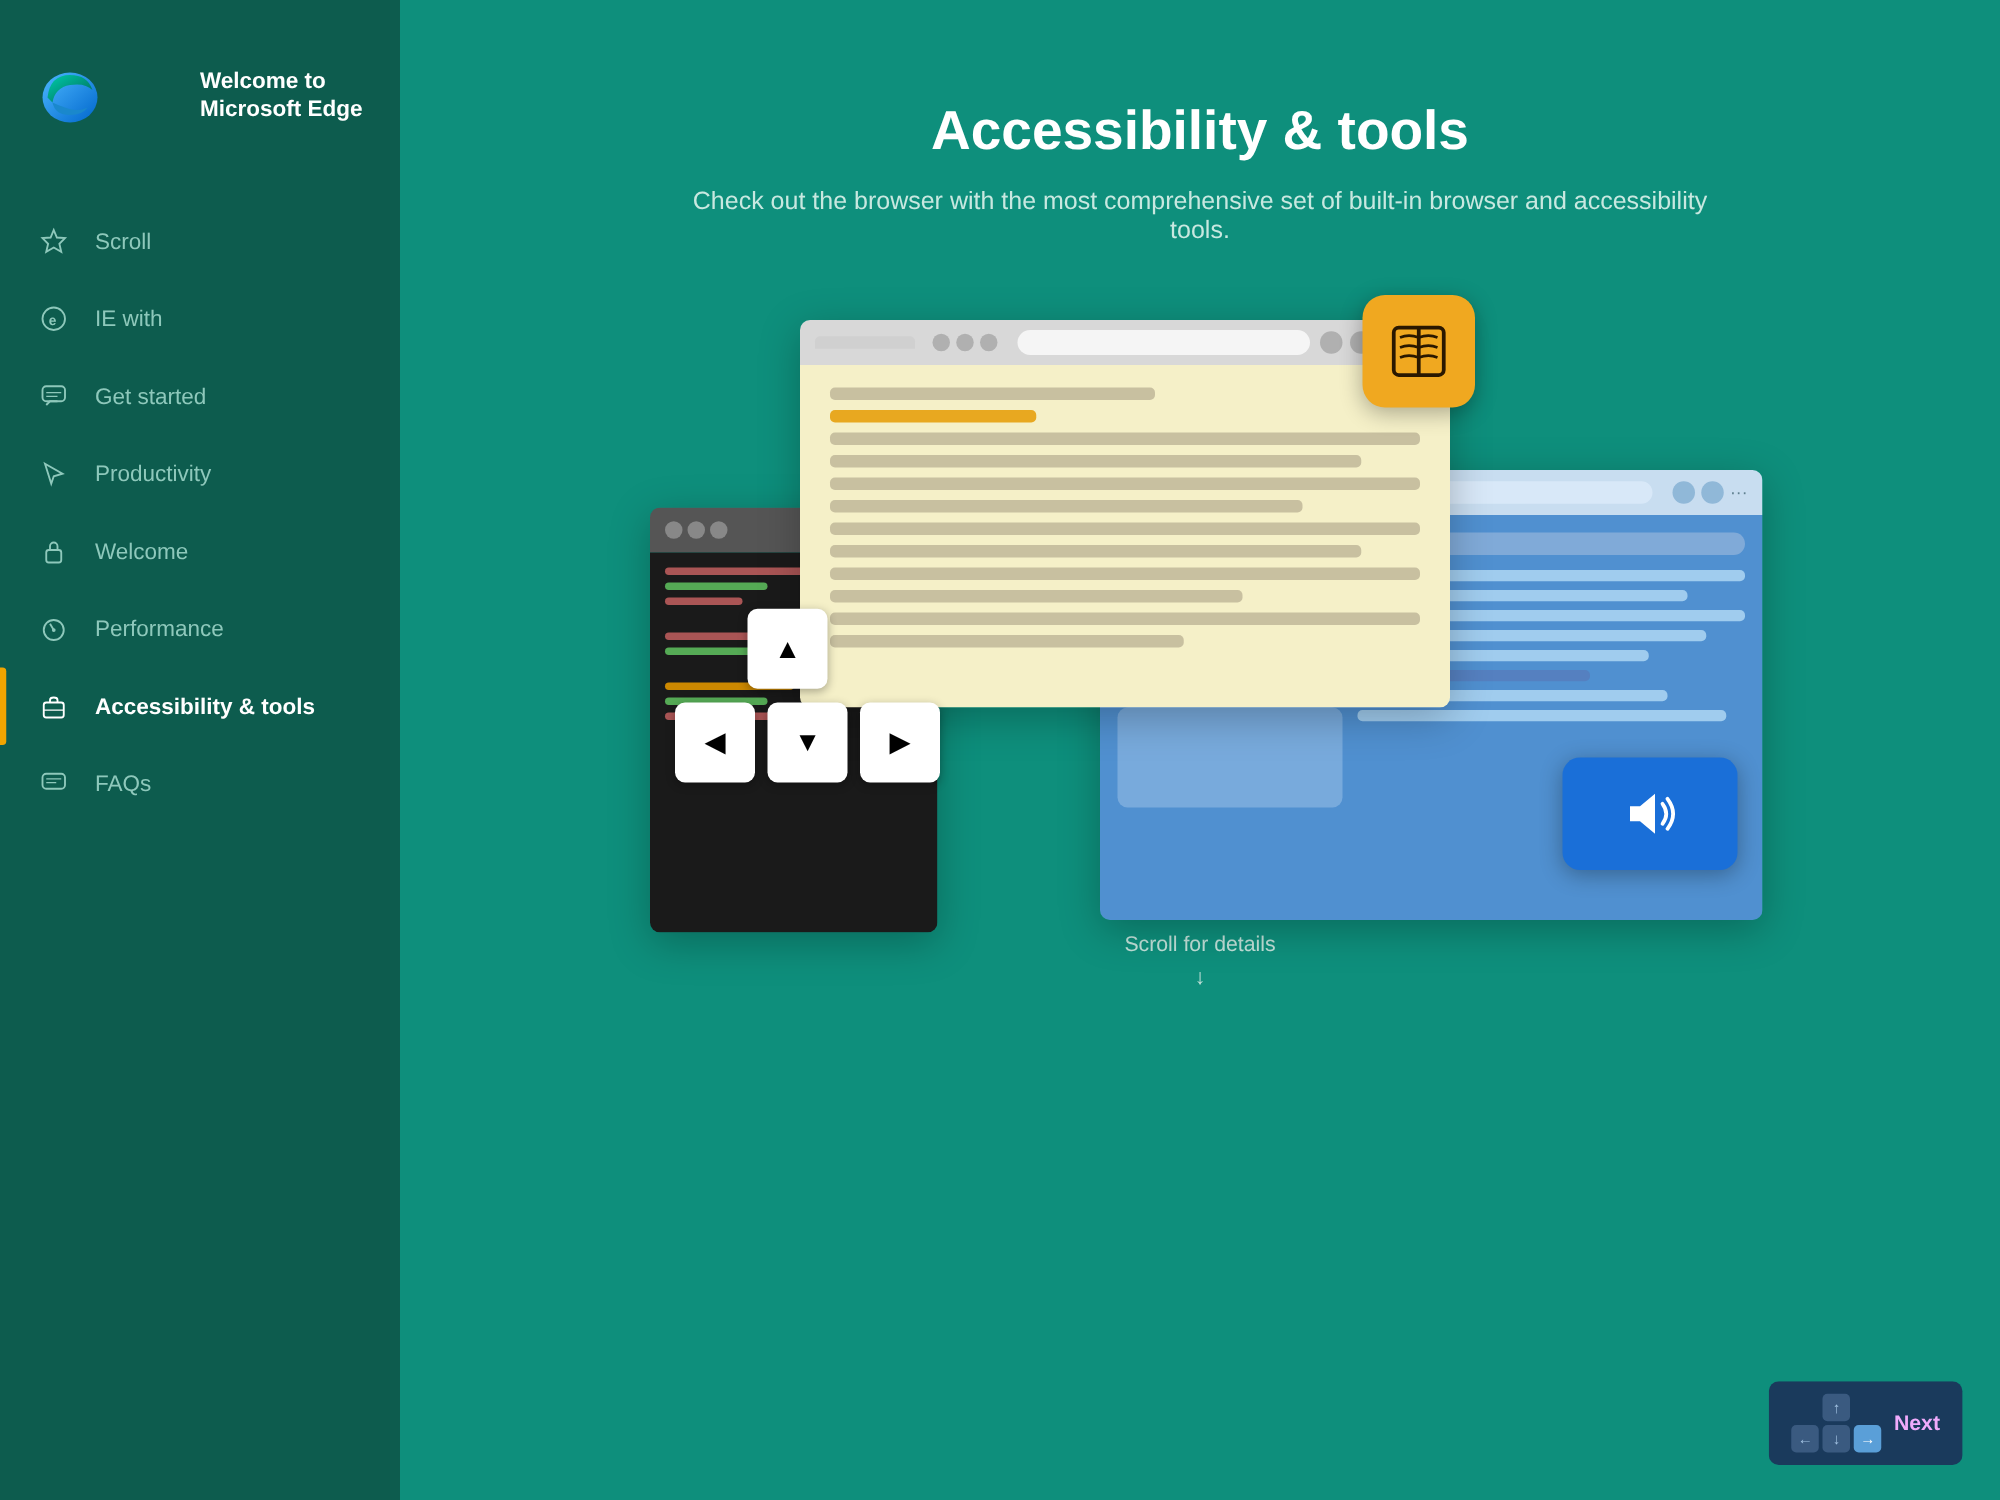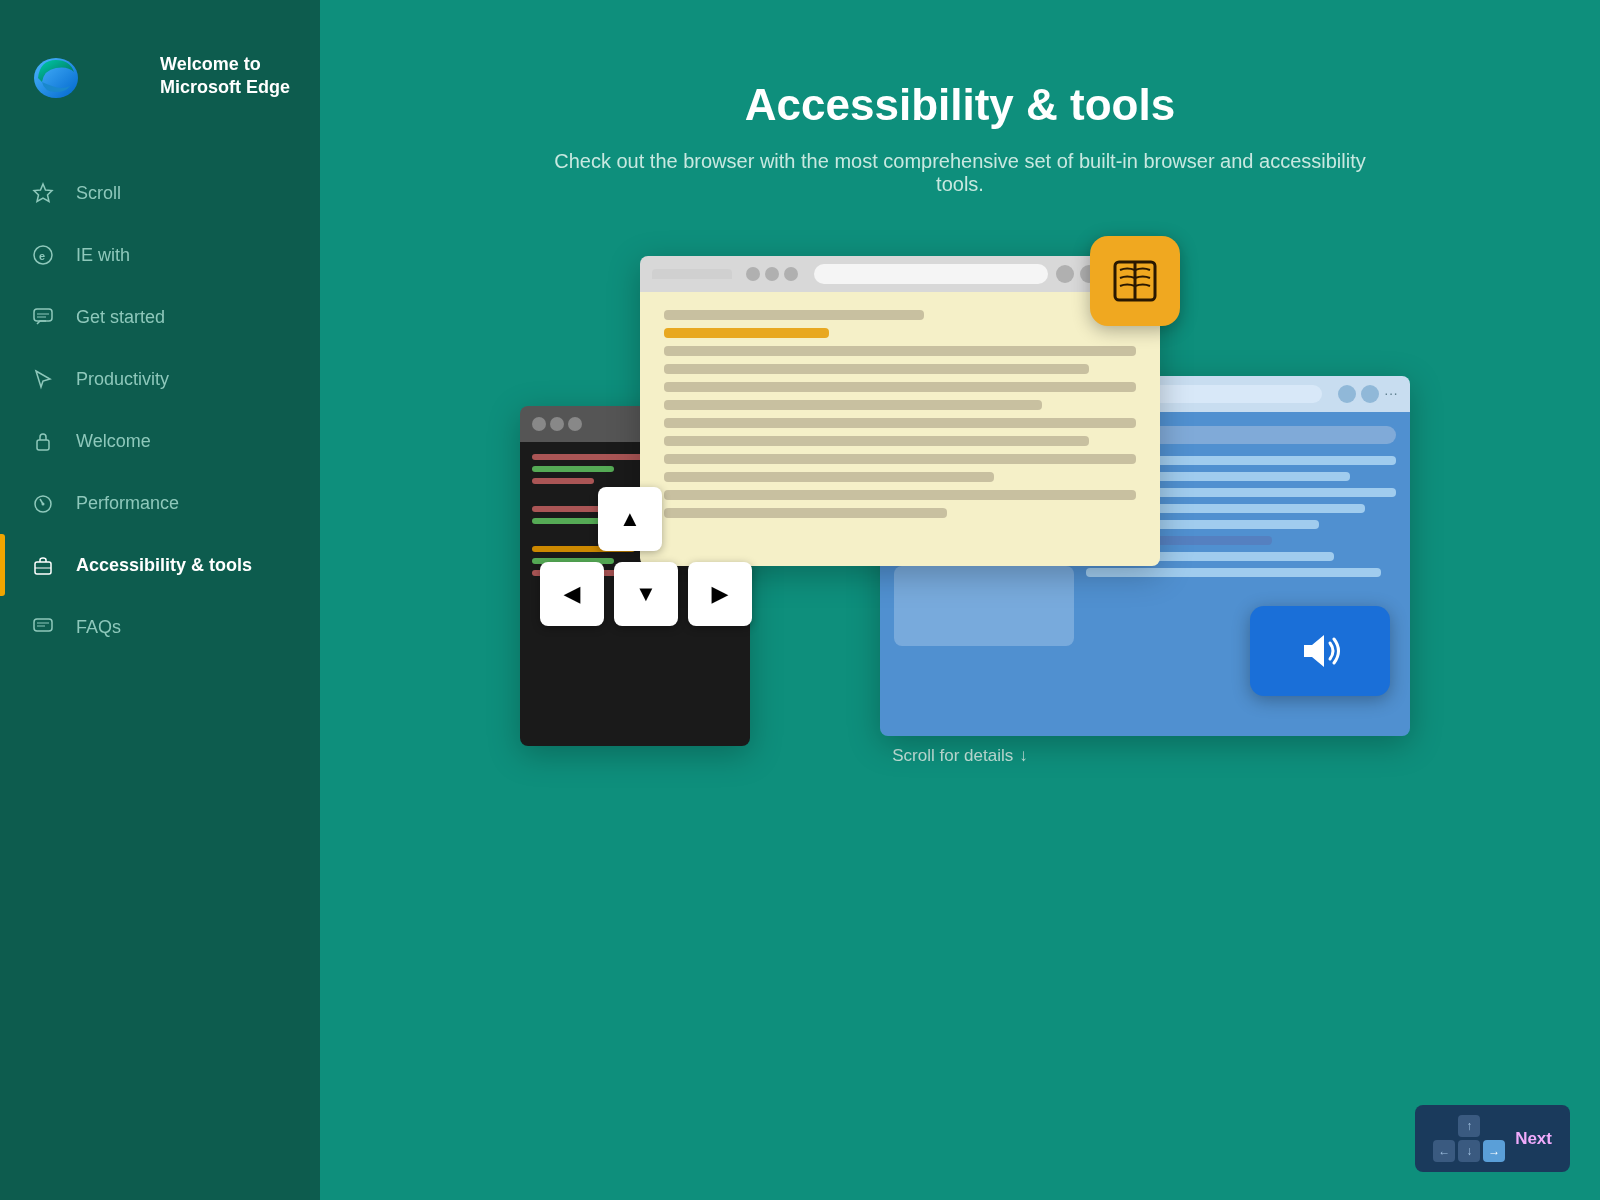--- a/index.html
+++ b/index.html
@@ -339,21 +339,21 @@
       color: #fff;
       box-shadow: 0 4px 18px rgba(0,0,0,0.3);
     }
 
     
     .scroll-hint {
       margin-top: 30px;
       color: #c0e0d8;
       font-size: 17px;
       display: flex;
-      flex-direction: row;
+      flex-direction: column;
       align-items: center;
       gap: 6px;
     }
 
     
     .bottom-next {
       position: absolute;
       bottom: 28px;
       right: 30px;
       display: flex;

